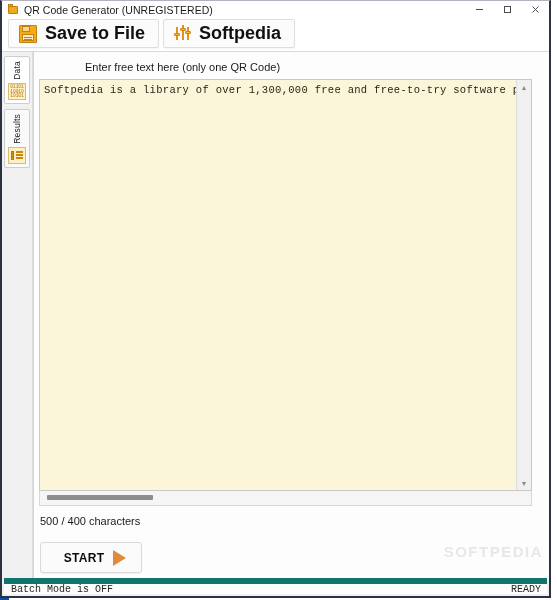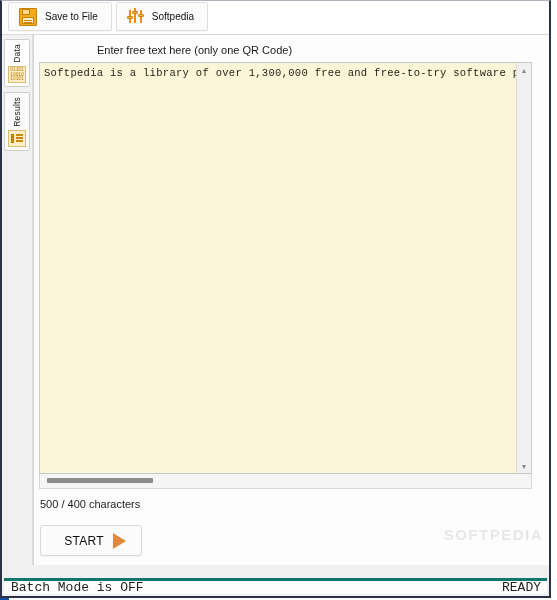--- a/index.html
+++ b/index.html
@@ -134,22 +134,22 @@
     gap: 8px;
     background: #fbfbfb;
     border: 1px solid #dedede;
     border-radius: 2px;
     margin: 1px 4px 3px 0;
     padding: 0 13px 0 10px;
     box-shadow: 0 1px 1px rgba(0,0,0,0.04);
     cursor: default;
   }
   .tool-btn .tool-label {
-    font-size: 10px;
-    font-weight: normal;
+    font-size: 18px;
+    font-weight: bold;
     color: #111;
     white-space: nowrap;
   }
 
   
   .floppy {
     width: 18px; height: 18px;
     position: relative;
     flex: none;
   }
@@ -290,21 +290,21 @@
   
   #content-panel {
     flex: 1;
     background: #fdfdfd;
     border-left: 1px solid #d5d5d5;
     position: relative;
     padding: 0;
   }
   #field-label {
     position: absolute;
-    left: 23px; top: 9px;
+    left: 11px; top: 9px;
     font-size: 11px;
     color: #1a1a1a;
     padding-left: 40px;
   }
 
   
   #editor-wrap {
     position: absolute;
     left: 5px;
     top: 27px;
@@ -387,21 +387,21 @@
     display: flex;
     align-items: center;
     justify-content: center;
     gap: 9px;
     box-shadow: 0 1px 1px rgba(0,0,0,0.05);
     cursor: default;
     box-sizing: border-box;
   }
   #start-button .start-label {
     font-size: 12px;
-    font-weight: normal;
+    font-weight: bold;
     color: #0c0c0c;
     letter-spacing: 0.3px;
     margin-left: 8px;
   }
   .play-tri {
     width: 0; height: 0;
     border-left: 13px solid #e08b3c;
     border-top: 8px solid transparent;
     border-bottom: 8px solid transparent;
     flex: none;
@@ -420,40 +420,66 @@
     white-space: nowrap;
   }
 
   
   #status-bar {
     position: absolute;
     left: 2px; right: 2px;
     bottom: 2px;
     height: 16px;
     background: #fdfdfd;
-    border-top: 3px solid #0f766e;
+    border-top: 6px solid #0f766e;
     display: flex;
     align-items: center;
     justify-content: space-between;
     padding: 0 6px 0 7px;
     box-sizing: border-box;
     font-family: "Liberation Mono", monospace;
-    font-size: 13px;
+    font-size: 10px;
     color: #232323;
   }
 </style>
 </head>
 <body>
 
 <div id="desktop">
   <div id="wallpaper-strip"></div>
 </div>
 
 <div id="app-window">
 
+  <div id="title-bar">
+    <span id="app-icon">
+      <span class="ic-t"></span>
+      <span class="ic-b"></span>
+    </span>
+    <span id="title-text">QR Code Generator (UNREGISTERED)</span>
+
+    <div id="window-controls">
+      <div class="win-ctl">
+        <svg width="11" height="11" viewBox="0 0 11 11">
+            <line x1="2" y1="5.5" x2="9" y2="5.5" stroke="#4a4a52" stroke-width="1"></line>
+          </svg>
+      </div>
+      <div class="win-ctl">
+        <svg width="11" height="11" viewBox="0 0 11 11">
+            <rect x="2.5" y="2.5" width="6" height="6" fill="none" stroke="#4a4a52" stroke-width="1"></rect>
+          </svg>
+      </div>
+      <div class="win-ctl">
+        <svg width="11" height="11" viewBox="0 0 11 11">
+            <line x1="2.5" y1="2.5" x2="8.5" y2="8.5" stroke="#4a4a52" stroke-width="1"></line>
+            <line x1="8.5" y1="2.5" x2="2.5" y2="8.5" stroke="#4a4a52" stroke-width="1"></line>
+          </svg>
+      </div>
+    </div>
+  </div>
 
 
   <div id="toolbar">
     <div class="tool-btn">
       <span class="floppy">
         <span class="body"></span>
         <span class="shutter"></span>
         <span class="label-area">
           <span class="line" style="top:2px;"></span>
           <span class="line" style="top:4px;"></span>

